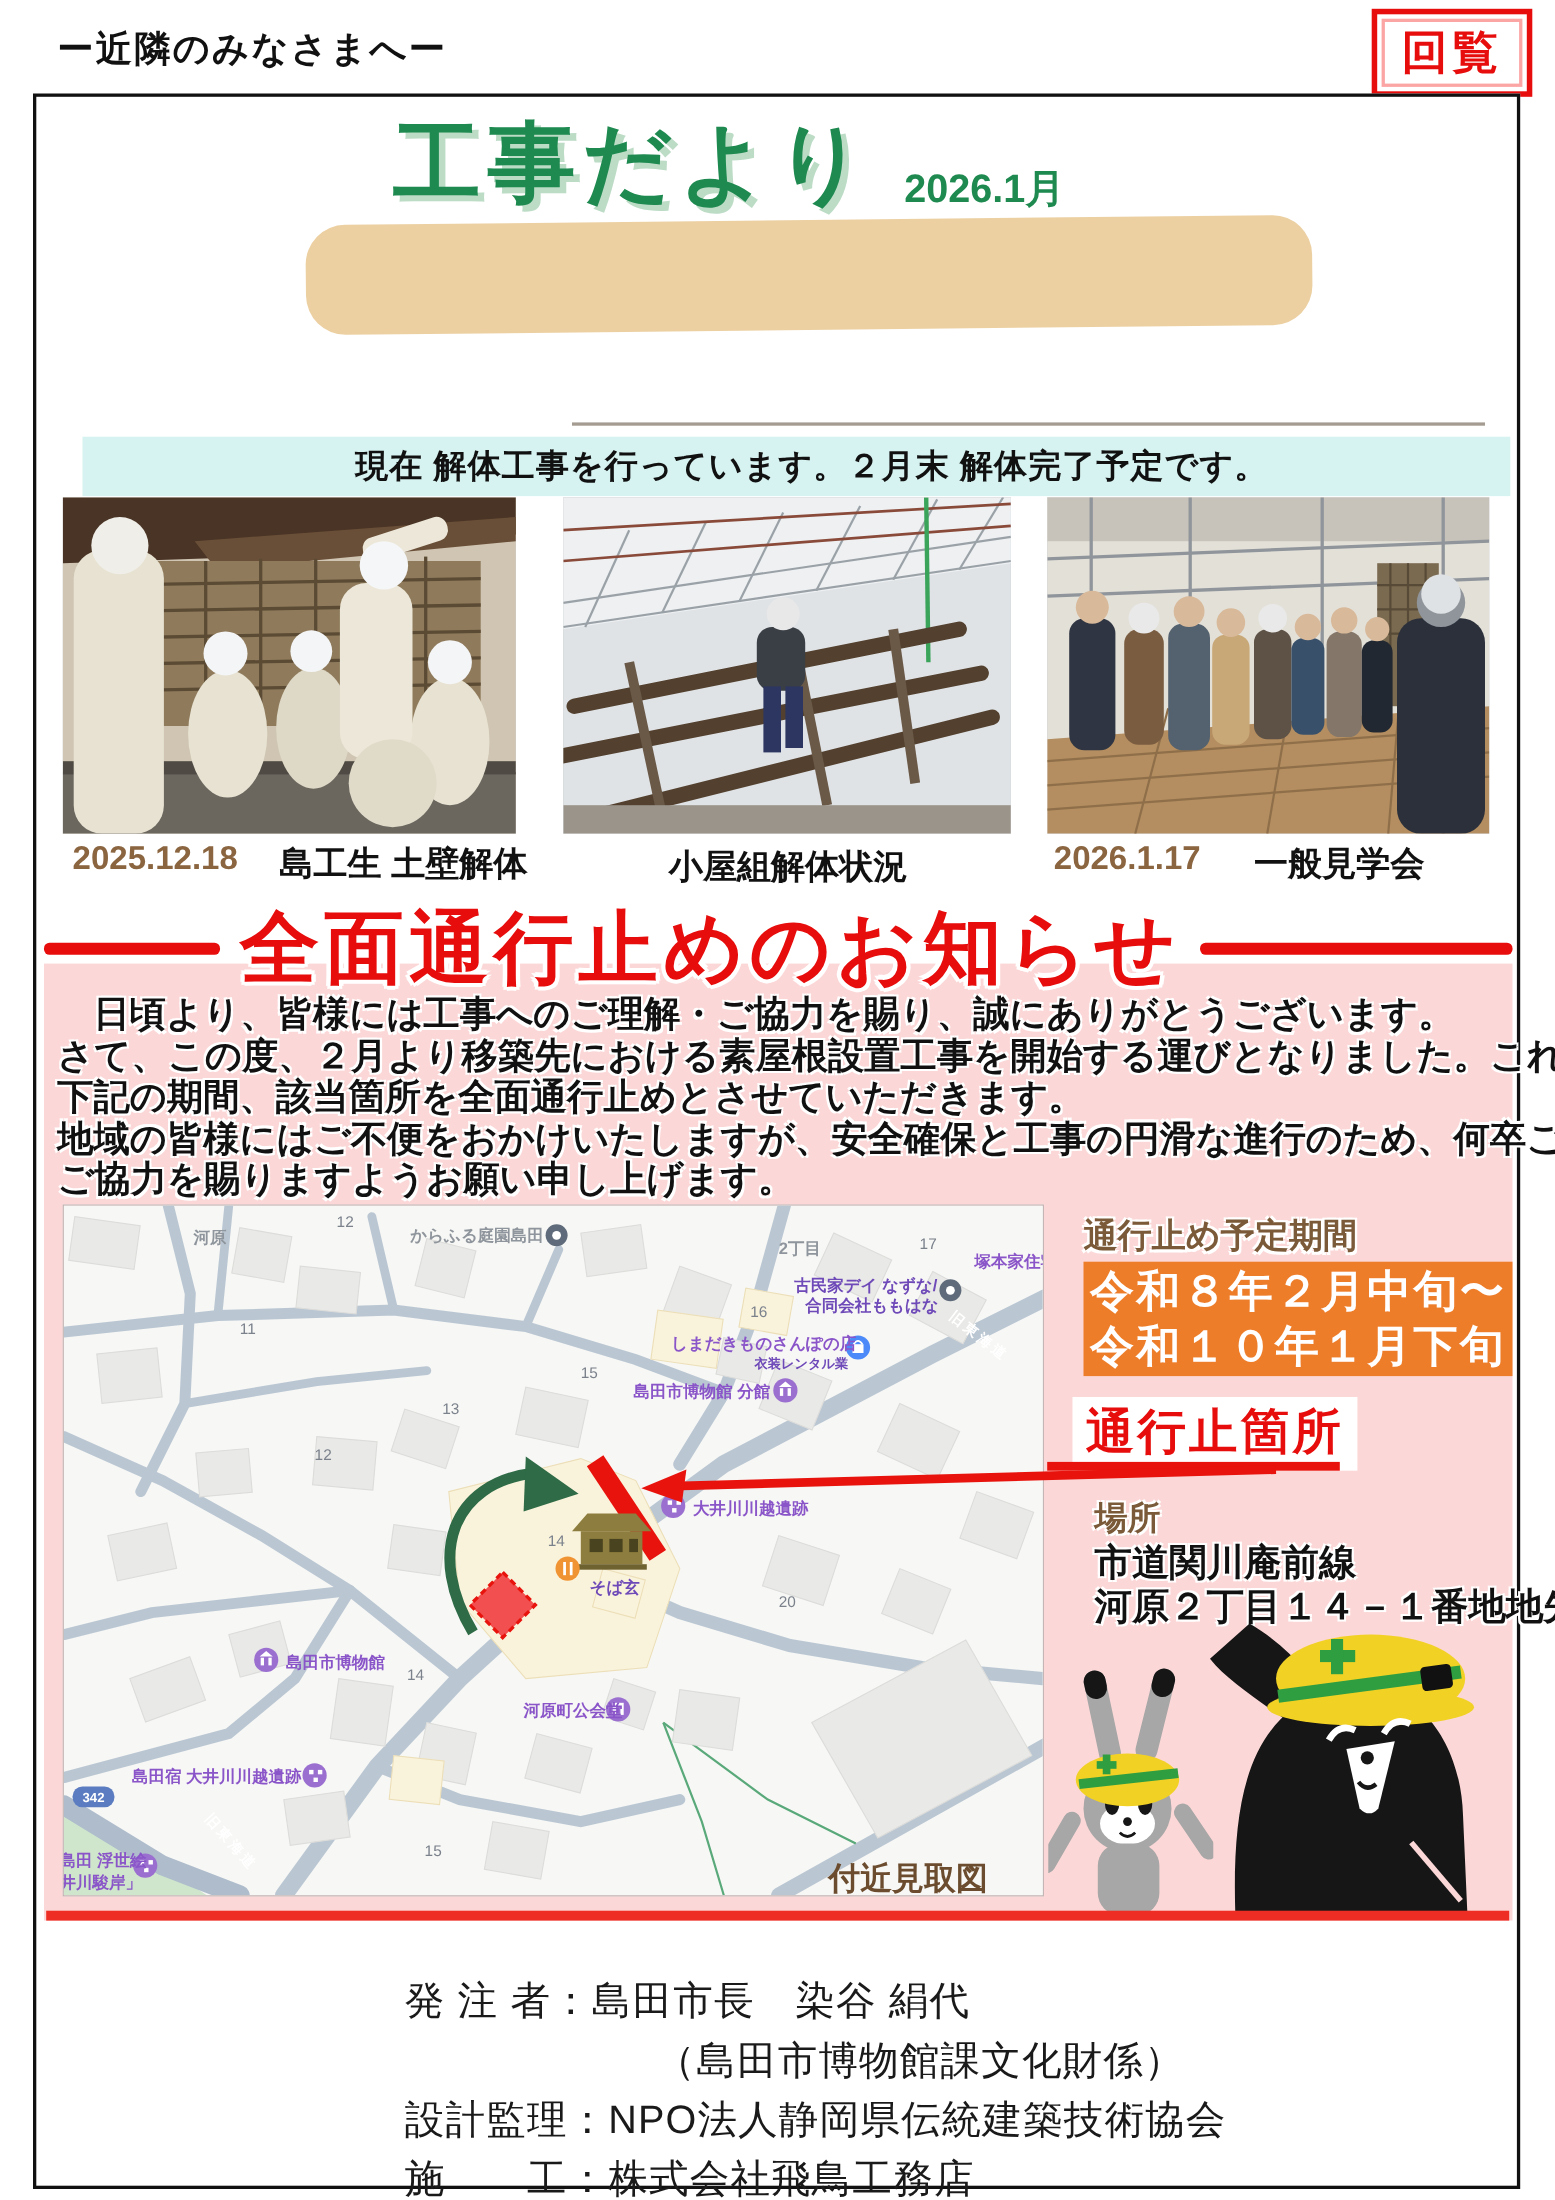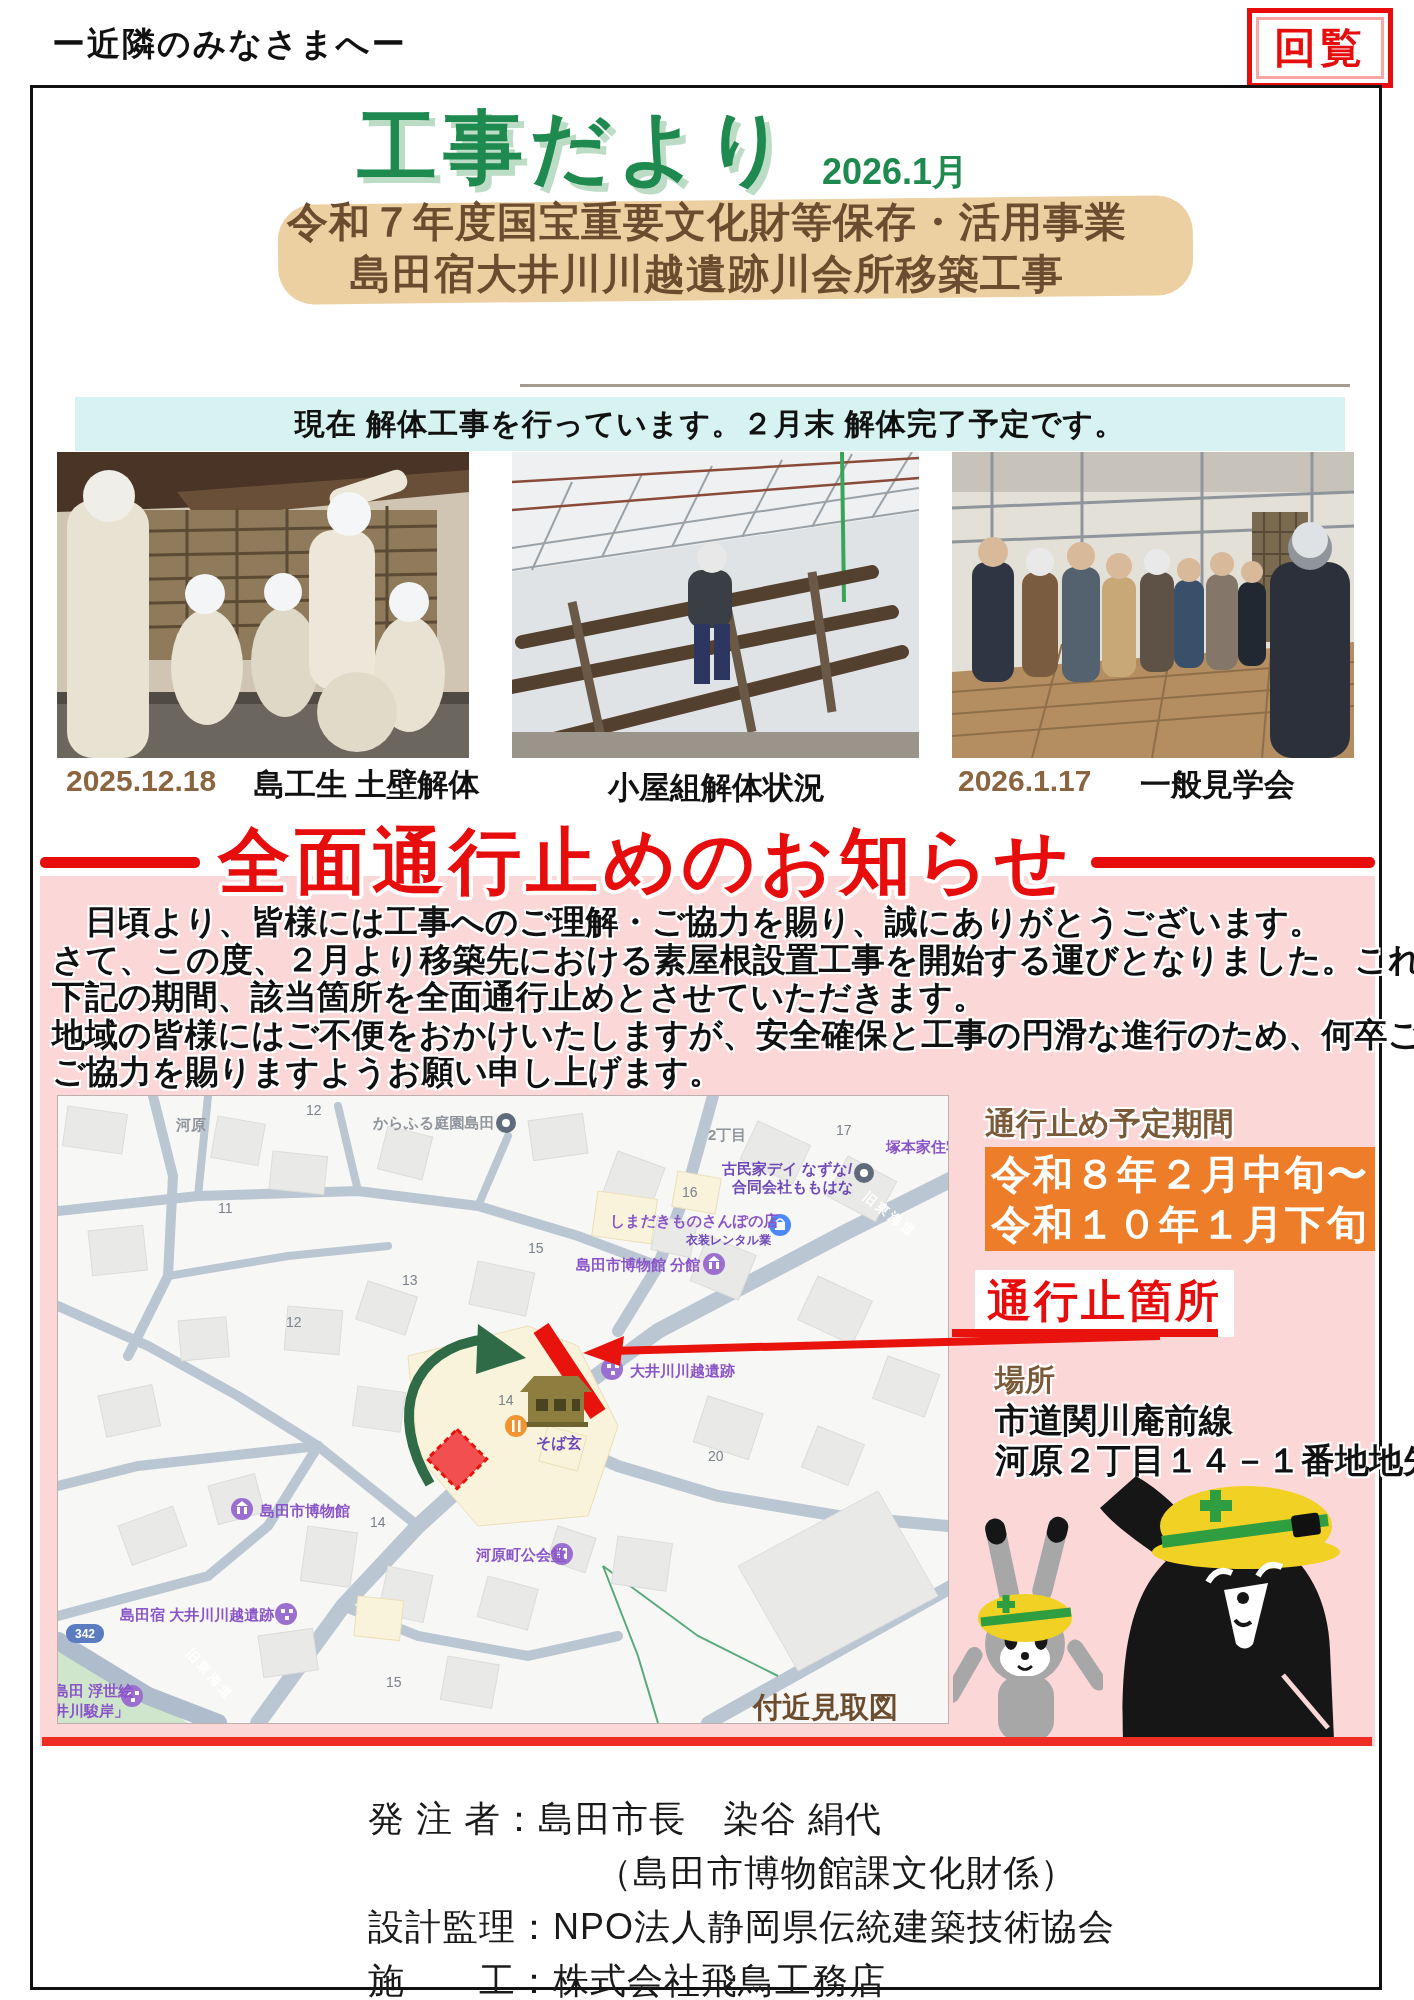--- a/index.html
+++ b/index.html
@@ -19,21 +19,21 @@
   .title{left:575px;top:95px;transform:translateX(-50%);font-size:80px;font-weight:800;color:#1e8a50;
          letter-spacing:6px;text-shadow:6px 6px 0 #bcdcc6;white-space:nowrap;}
   .issue{left:822px;top:148px;font-size:36px;font-weight:800;color:#1e8a50;}
 
   .brush{left:278px;top:200px;width:915px;height:100px;background:#ecd0a2;border-radius:36px;transform:rotate(-0.6deg);}
   .brush-tail{left:520px;top:384px;width:830px;height:3px;background:#5a4a36;opacity:.55;}
   .subtitle{left:0;top:196px;width:1414px;text-align:center;font-size:41px;font-weight:800;color:#6b4c2e;
             line-height:52px;letter-spacing:1px;}
 
   .banner{left:75px;top:397px;width:1270px;height:54px;background:#d6f3f1;display:flex;align-items:center;
-          justify-content:center;font-size:30px;font-weight:600;color:#111;letter-spacing:1px;}
+          justify-content:center;font-size:30px;font-weight:600;color:#111;letter-spacing:1px;padding-left:28px;}
 
   .photo{top:452px;height:306px;overflow:hidden;background:#ccc;}
   .cap-date{font-size:30px;font-weight:800;color:#8a6540;white-space:nowrap;}
   .cap-text{font-size:31px;font-weight:600;color:#111;white-space:nowrap;}
 
   .headline-row{left:40px;top:812px;width:1335px;height:100px;display:flex;align-items:center;z-index:3;}
   .hl-rule{height:11px;background:#e60d0c;border-radius:5px;}
   .headline{flex:0 0 auto;margin:0 18px;font-size:72px;font-weight:900;color:#e60d0c;letter-spacing:5px;white-space:nowrap;
     text-shadow:-3px -3px 0 #fff,3px -3px 0 #fff,-3px 3px 0 #fff,3px 3px 0 #fff,0 -4px 0 #fff,0 4px 0 #fff,-4px 0 0 #fff,4px 0 0 #fff;}
 
@@ -80,24 +80,20 @@
   <div class="abs stamp-outer">
     <div class="stamp-inner">回覧</div>
   </div>
 
   <div class="abs frame"></div>
 
   <div class="abs title">工事だより</div>
   <div class="abs issue">2026.1月</div>
   <div class="abs brush"></div>
   <div class="abs brush-tail"></div>
-  <div class="abs subtitle">
-    <div>令和７年度国宝重要文化財等保存・活用事業</div>
-    <div>島田宿大井川川越遺跡川会所移築工事</div>
-  </div>
 
   <div class="abs banner">現在 解体工事を行っています。２月末 解体完了予定です。</div>
 
   <div class="abs photo" style="left:57px;width:412px;">
     <svg width="412" height="306" viewBox="0 0 412 306">
       <rect width="412" height="306" fill="#cfc5b2"></rect>
       <polygon points="0,0 412,0 412,34 240,52 0,60" fill="#4a3425"></polygon>
       <polygon points="120,40 412,18 412,40 140,66" fill="#6a4f38"></polygon>
       <rect x="40" y="58" width="340" height="150" fill="#8f7b5c"></rect>
       <g stroke="#5c4b34" stroke-width="3">

